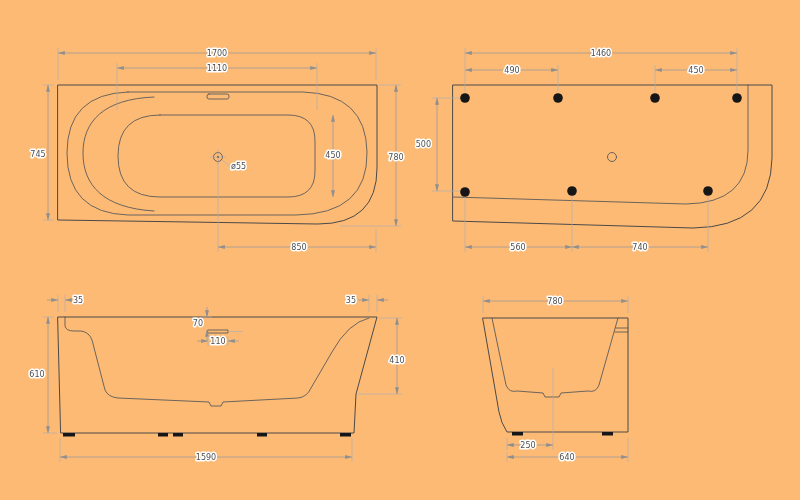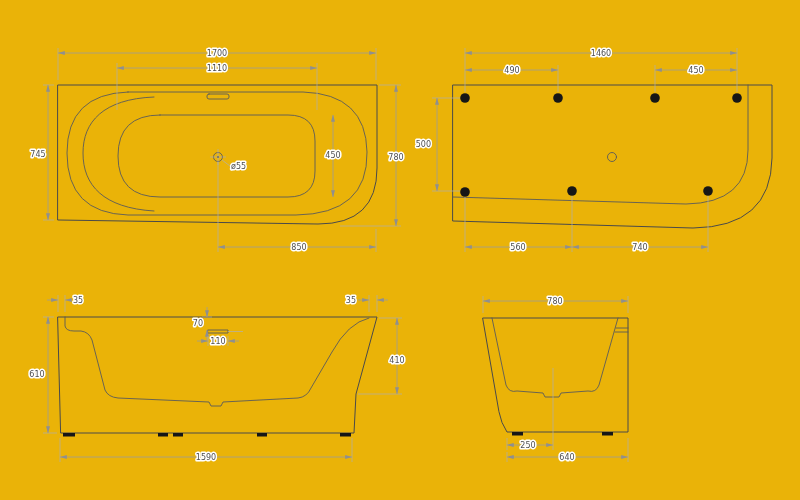--- a/index.html
+++ b/index.html
@@ -1,16 +1,16 @@
 <!DOCTYPE html>
 <html><head>
 <meta charset="utf-8">
 <style>
   html,body { margin:0; padding:0; background:#ffffff; }
-  .canvas { position:relative; width:800px; height:500px; background:#eab308; overflow:hidden; }
+  .canvas { position:relative; width:800px; height:500px; background:#fdba74; overflow:hidden; }
   svg { display:block; }
   .outline { fill:none; stroke:#4a4a4a; stroke-width:1; stroke-linejoin:round; stroke-linecap:round; }
   .inner   { fill:none; stroke:#5a5a5a; stroke-width:0.9; stroke-linejoin:round; stroke-linecap:round; }
   .dim     { fill:none; stroke:#9c9c9c; stroke-width:0.8; }
   .ext     { fill:none; stroke:#b0b0b0; stroke-width:0.7; }
   .dot     { fill:#161616; stroke:none; }
   .pad     { fill:#161616; stroke:none; }
   text.lbl { font-family:"DejaVu Sans", sans-serif; font-size:8px; fill:#4f4f4f;
              paint-order:stroke fill; stroke:#ffffff; stroke-width:3px; stroke-linejoin:round; }
   text.mid { text-anchor:middle; }

